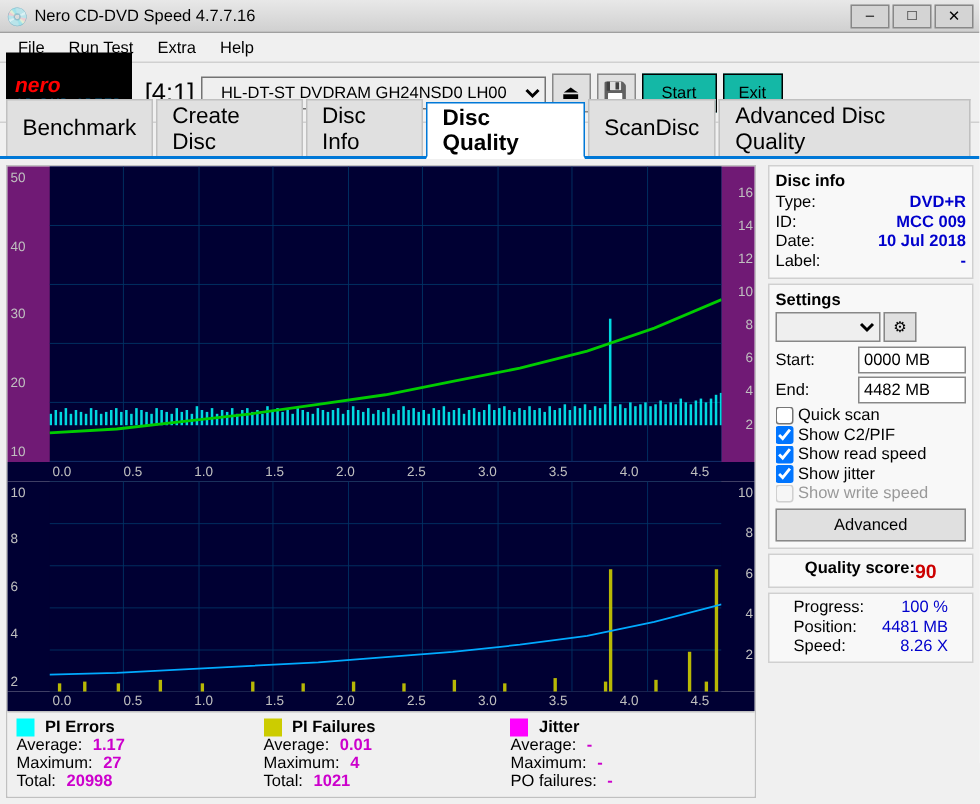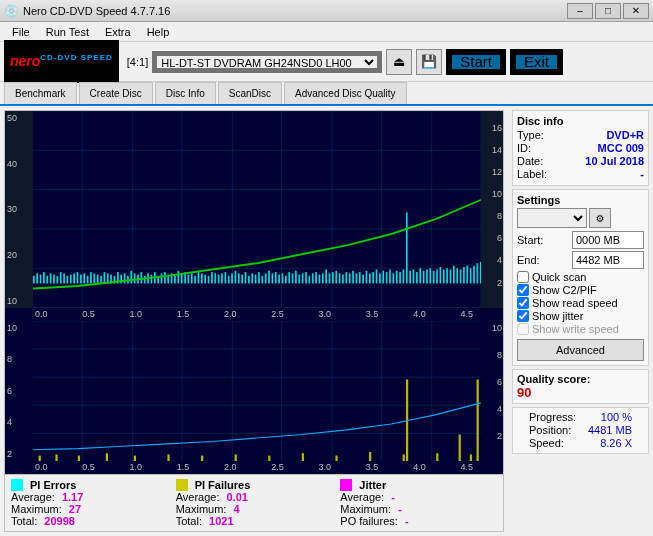--- a/index.html
+++ b/index.html
@@ -11,29 +11,29 @@
     #titlebar-right { display: flex; gap: 2px; }
     .title-btn { width: 26px; height: 16px; background: #d4d4d4; border: 1px solid #888; display: flex; align-items: center; justify-content: center; cursor: pointer; font-size: 10px; }
     .title-btn.close-btn { background: #d4d4d4; }
 
     
     #menubar { background: #f0f0f0; height: 20px; display: flex; align-items: center; padding: 0 4px; border-bottom: 1px solid #d0d0d0; }
     .menu-item { padding: 2px 8px; cursor: pointer; font-size: 11px; }
 
     
     #toolbar { background: #f0f0f0; height: 40px; display: flex; align-items: center; padding: 2px 4px; border-bottom: 1px solid #d0d0d0; gap: 4px; }
-    #logo { background: #000; color: #fff; padding: 14px 6px; font-size: 13px; font-weight: bold; display: flex; line-height: 1.1; }
+    #logo { background: #000; color: #fff; padding: 14px 6px; font-size: 13px; font-weight: bold; display: flex; flex-direction: column; line-height: 1.1; }
     #logo .nero { color: #ff0000; font-size: 14px; font-style: italic; }
     #logo .subtitle { color: #00aaff; font-size: 8px; letter-spacing: 1px; }
-    .toolbar-btn { height: 26px; background: #0369a1; border: 6px solid #000000; padding: 2px 8px; cursor: pointer; font-size: 15px; display: flex; align-items: center; }
+    .toolbar-btn { height: 26px; background: #14b8a6; border: 1px solid #000000; padding: 2px 8px; cursor: pointer; font-size: 11px; display: flex; align-items: center; }
     .toolbar-icon-btn { width: 26px; height: 26px; background: #e0e0e0; border: 1px solid #888; display: flex; align-items: center; justify-content: center; cursor: pointer; font-size: 13px; }
 
     
     #tabs { background: #f0f0f0; height: 24px; display: flex; align-items: flex-end; padding: 0 4px; border-bottom: 2px solid #0078d7; }
-    .tab { padding: 3px 10px; border: 1px solid #c0c0c0; border-bottom: none; background: #e0e0e0; cursor: pointer; font-size: 10px; margin-right: 2px; height: 22px; display: flex; align-items: center; }
+    .tab { padding: 3px 10px; border: 1px solid #c0c0c0; border-bottom: none; background: #e0e0e0; cursor: pointer; font-size: 15px; margin-right: 2px; height: 38px; display: flex; align-items: center; }
     .tab.active { background: #ffffff; border-color: #0078d7; border-bottom: 2px solid #fff; position: relative; bottom: -2px; z-index: 1; font-weight: bold; }
 
     
     #main { display: flex; height: calc(536px - 22px - 20px - 40px - 24px); background: #f0f0f0; }
 
     
     #chart-area { flex: 1; background: #fff; border: 1px solid #c0c0c0; margin: 4px; padding: 0; display: flex; flex-direction: column; }
 
     
     #right-panel { width: 145px; padding: 4px; display: flex; flex-direction: column; gap: 3px; background: #f0f0f0; }
@@ -42,21 +42,21 @@
     .panel-row { display: flex; justify-content: space-between; font-size: 11px; margin-bottom: 1px; }
     .panel-value { color: #0000cc; font-weight: bold; }
     .settings-row { display: flex; align-items: center; gap: 2px; margin-bottom: 3px; }
     .settings-select { height: 20px; font-size: 10px; width: 70px; border: 1px solid #888; padding-left: 48px; }
     .settings-field { width: 75px; height: 18px; font-size: 11px; border: 1px solid #888; padding: 1px 3px; }
     .field-row { display: flex; align-items: center; justify-content: space-between; margin-bottom: 2px; }
     .field-label { font-size: 11px; }
     .checkbox-row { display: flex; align-items: center; gap: 3px; margin-bottom: 1px; }
     .checkbox-row input { width: 12px; height: 12px; }
     .advanced-btn { width: 100%; height: 22px; background: #e0e0e0; border: 1px solid #888; cursor: pointer; font-size: 11px; text-align: center; }
-    .quality-row { display: flex; justify-content: center; font-size: 11px; font-weight: bold; flex-direction: column; }
+    .quality-row { display: flex; justify-content: center; font-size: 11px; font-weight: bold; }
     .progress-row { display: flex; justify-content: space-between; font-size: 11px; margin-bottom: 1px; }
 
     
     #stats-area { background: #f0f0f0; padding: 4px 8px; border-top: 1px solid #c0c0c0; display: flex; gap: 0; }
     .stat-group { flex: 1; }
     .stat-title { font-size: 11px; font-weight: bold; display: flex; align-items: center; gap: 4px; }
     .stat-row { font-size: 11px; }
     .stat-value { color: #cc00cc; }
 
     
@@ -82,43 +82,44 @@
   <div class="menu-item">Run Test</div>
   <div class="menu-item">Extra</div>
   <div class="menu-item">Help</div>
 </div>
 
 <div id="toolbar">
   <div id="logo">
     <span class="nero">nero</span>
     <span class="subtitle">CD-DVD SPEED</span>
   </div>
-  <span style="font-size:11px;margin-left:4px;">[4:1]</span>
-  <select style="height:22px;font-size:11px;min-width:230px;border:5px solid #737373;">
+  <span style="font-size:17px;margin-left:4px;">[4:1]</span>
+  <select style="height:22px;font-size:11px;min-width:230px;border:1px solid #737373;text-align:center;">
     <option>HL-DT-ST DVDRAM GH24NSD0 LH00</option>
   </select>
   <div class="toolbar-icon-btn" title="Eject">⏏</div>
   <div class="toolbar-icon-btn" title="Save">💾</div>
   <div class="toolbar-btn" style="min-width:50px;justify-content:center;">Start</div>
   <div class="toolbar-btn" style="min-width:40px;justify-content:center;">Exit</div>
 </div>
 
 <div id="tabs">
   <div class="tab">Benchmark</div>
   <div class="tab">Create Disc</div>
   <div class="tab">Disc Info</div>
+  <div class="tab active">Disc Quality</div>
   <div class="tab">ScanDisc</div>
   <div class="tab">Advanced Disc Quality</div>
 </div>
 
 <div id="main">
 
   <div id="chart-area" style="display:flex;flex-direction:column;flex:1;margin:4px;background:#fff;border:1px solid #c0c0c0;">
 
-    <div style="position:relative;flex:1.4;background:#0f172a;display:flex;">
+    <div style="position:relative;flex:1.4;background:#701a75;display:flex;">
       <div style="position:absolute;left:0;top:0;bottom:0;width:30px;display:flex;flex-direction:column;justify-content:space-between;padding:2px 2px;color:#c0c0c0;font-size:9px;z-index:2;">
         <span>50</span>
         <span>40</span>
         <span>30</span>
         <span>20</span>
         <span>10</span>
       </div>
       <svg style="flex:1;height:100%;margin-left:28px;margin-right:22px;" viewBox="0 0 400 155" preserveAspectRatio="none">
 
         <rect width="400" height="155" fill="#000033"></rect>

